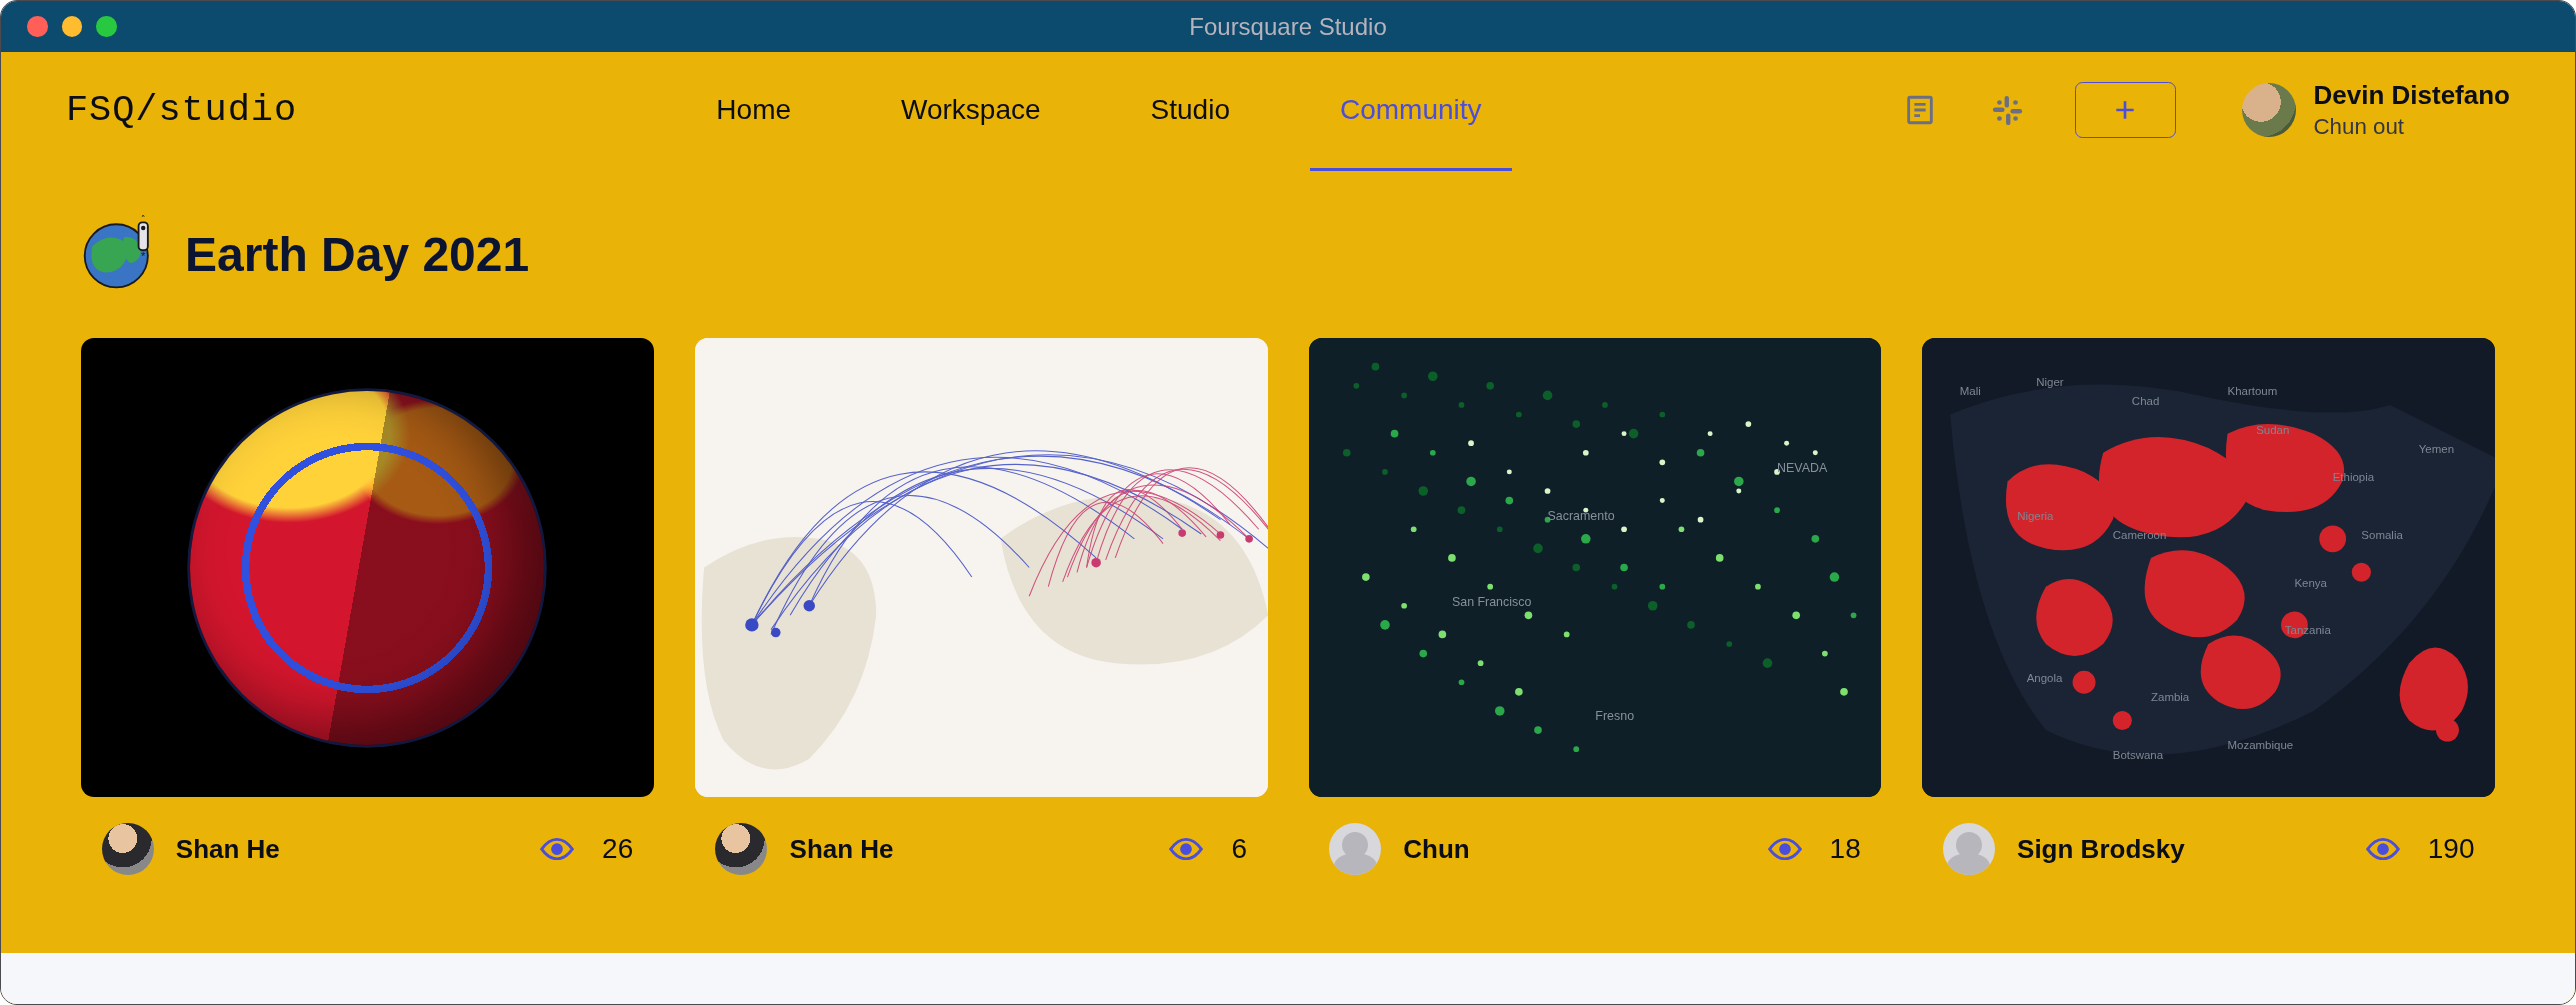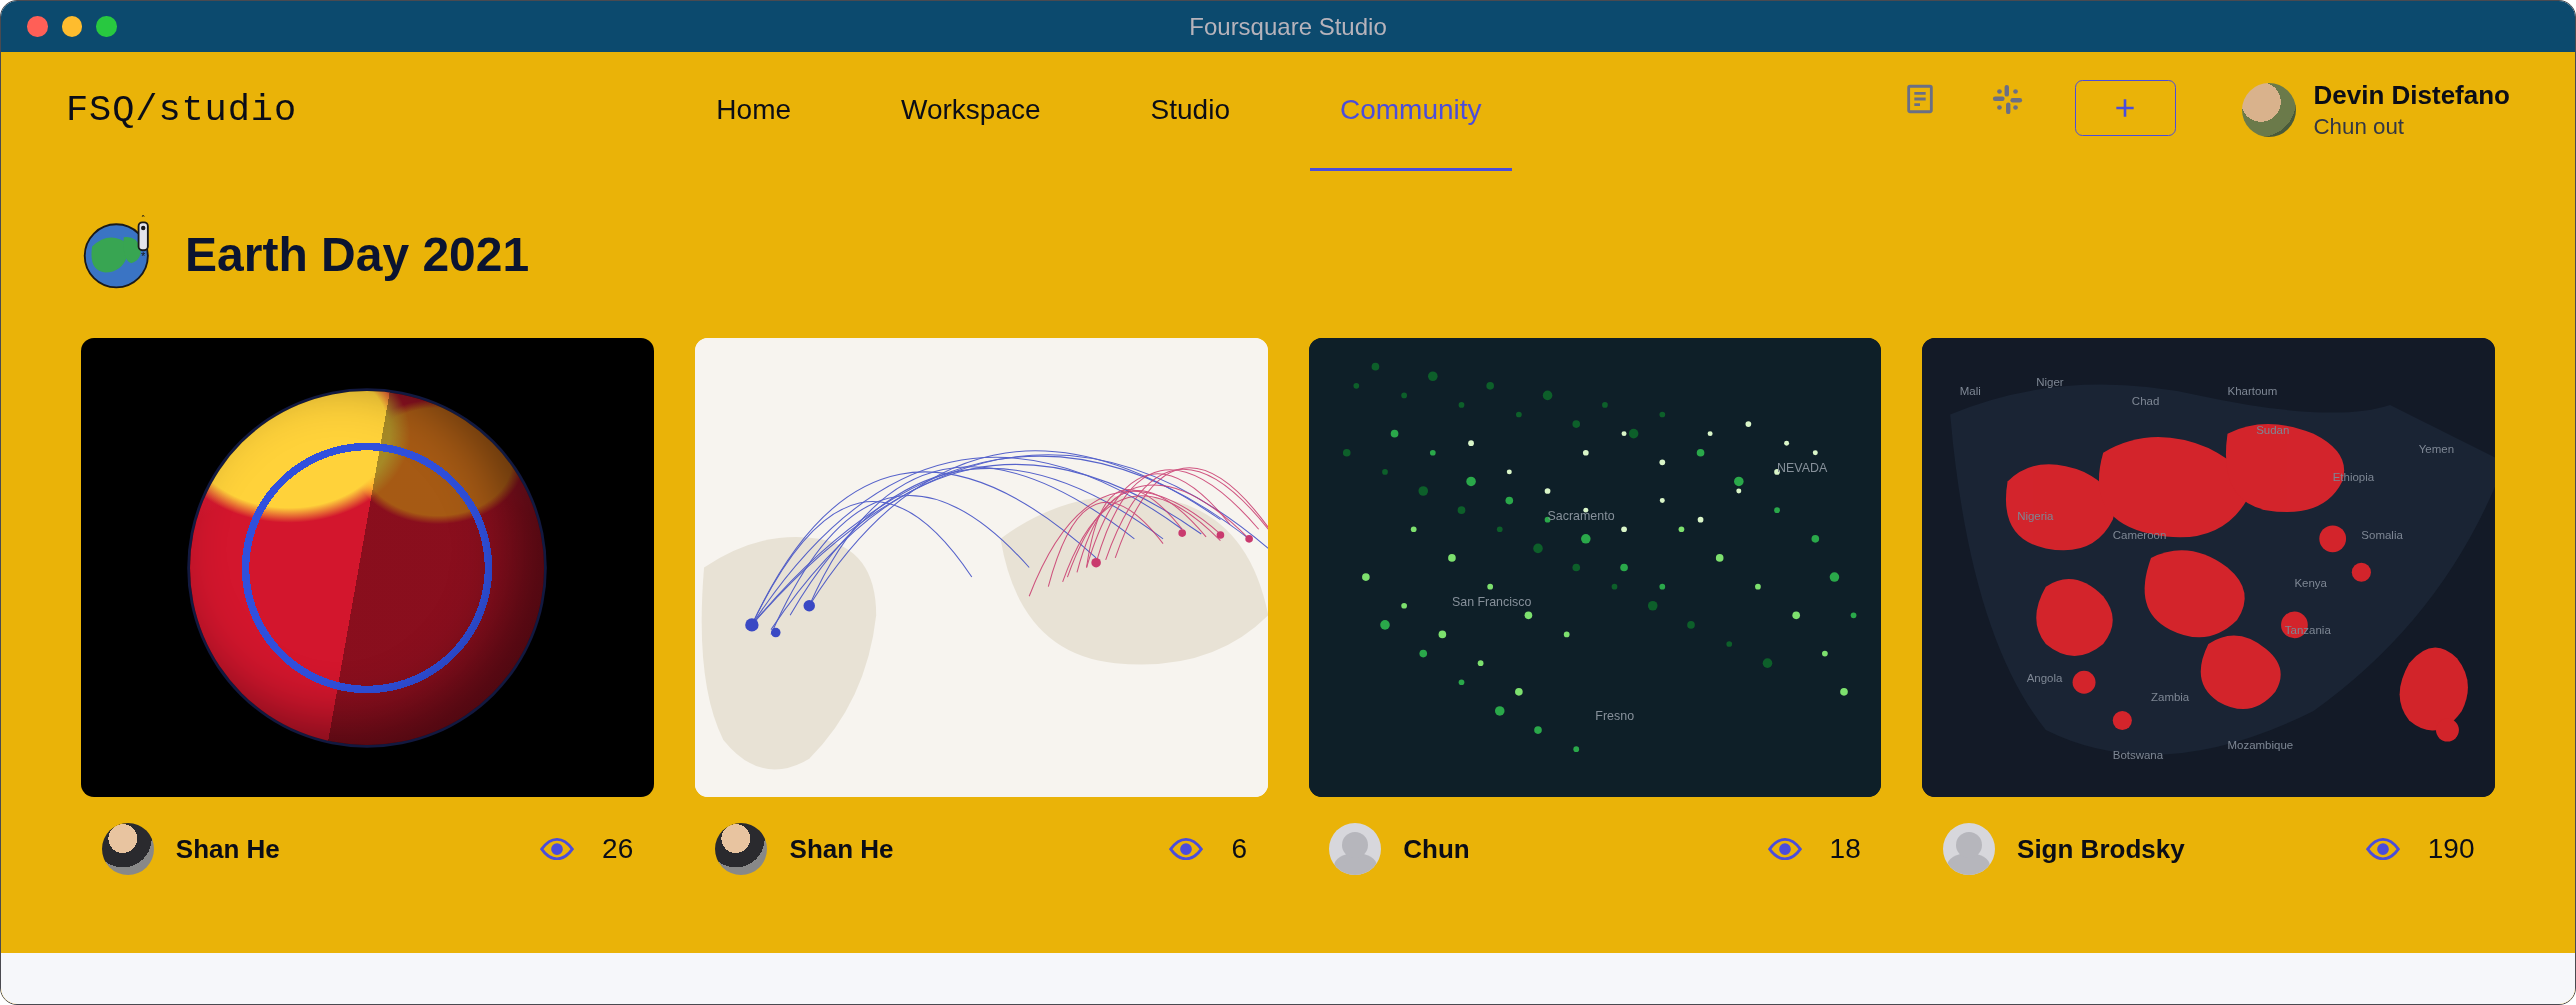--- a/index.html
+++ b/index.html
@@ -85,20 +85,21 @@
     content: "";
     position: absolute;
     left: -30px;
     right: -30px;
     bottom: -28px;
     height: 2.8px;
     background: #4b4ddb;
   }
   .right-actions {
     display: flex;
+    align-items: center;
     gap: 48px;
   }
   .icon-btn {
     width: 39px;
     height: 39px;
     display: flex;
     align-items: center;
     justify-content: center;
     color: #6a6f85;
     cursor: pointer;

